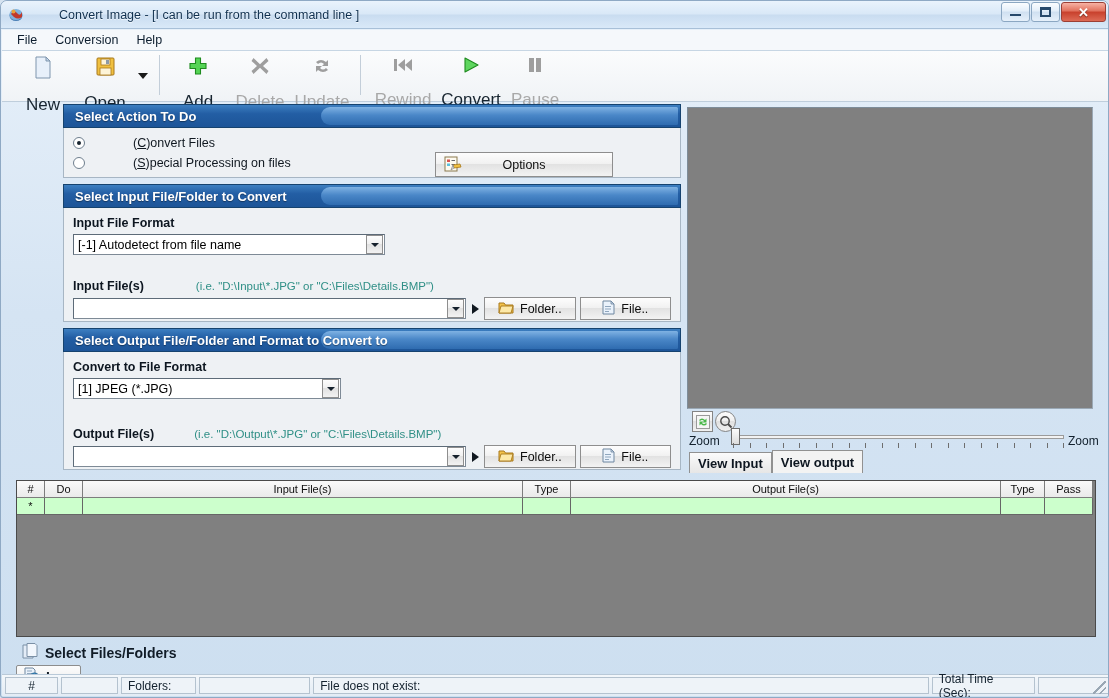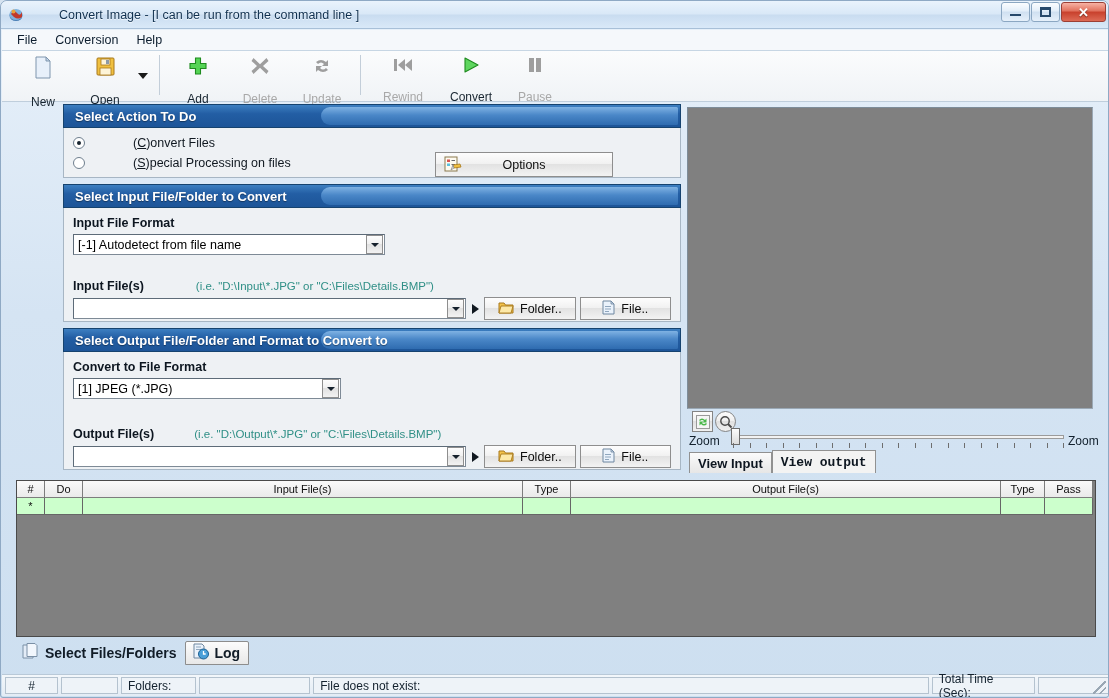--- a/index.html
+++ b/index.html
@@ -70,21 +70,21 @@
     position:absolute; left:1px; top:50px; width:1107px; height:51px;
     background:linear-gradient(180deg,#fbfcfd 0%,#f0f3f6 100%);
     border-bottom:1px solid #bfcedc;
     display:flex; align-items:flex-start; padding-left:10px;
   }
   .tbtn {
     width:62px; height:49px; display:flex; flex-direction:column;
     align-items:center; justify-content:flex-start; padding-top:5px;
   }
   .tbtn .ico { height:24px; display:flex; align-items:center; justify-content:center; }
-  .tbtn .lbl { font-size:12px; margin-top:16px; color:#17242f; }
+  .tbtn .lbl { font-size:17px; margin-top:16px; color:#17242f; }
   .tbtn.disabled .lbl { color:#a8a8a8; }
   .tsep { width:1px; height:40px; background:#c3ced9; margin:4px 7px 0 7px; }
   .drop-arrow {
     width:0;height:0;border-left:5px solid transparent;border-right:5px solid transparent;
     border-top:6px solid #1a1a1a; margin-top:22px; margin-left:2px; margin-right:4px;
   }
 
   
   #leftcol { position:absolute; left:15px; top:103px; width:665px; }
 
@@ -174,41 +174,41 @@
   .ticks i { position:absolute; top:0; width:1px; height:5px; background:#6e6e6e; display:block; }
 
   
   #viewtabs { position:absolute; left:688px; top:449px; display:flex; align-items:flex-end; }
   .vtab {
     height:21px; padding:0 8px; font-weight:bold; font-size:13px;
     background:linear-gradient(180deg,#fbfbfb,#e6e6e6);
     border:1px solid #919191; border-bottom:none;
     display:flex; align-items:center; color:#0d1620;
   }
-  .vtab.active { background:#f3f3f3; height:23px;font-family:Liberation Mono, monospace; }
+  .vtab.active { background:#f3f3f3; height:23px; }
 
   
   #grid {
     position:absolute; left:15px; top:479px; width:1080px; height:157px;
     border:1px solid #4a4a4a; background:#808080; overflow:hidden;
   }
   .grow { display:flex; height:17px; }
   .gcell {
     border-right:1px solid #666; border-bottom:1px solid #666;
     display:flex; align-items:center; justify-content:center;
     font-size:11px; color:#0e0e0e; overflow:hidden; white-space:nowrap;
   }
   .ghead .gcell {
     background:linear-gradient(180deg,#fafafa,#eaeaea);
     border-right:1px solid #7d7d7d; border-bottom:1px solid #7d7d7d;
   }
   .gbody .gcell { background:#ccffcc; }
 
   
-  #bottabs { position:absolute; left:15px; top:640px; display:flex; align-items:flex-start; }
+  #bottabs { position:absolute; left:15px; top:640px; display:flex; align-items:flex-start;flex-direction:column; }
   .btab {
     height:24px; padding:0 8px 0 6px; display:flex; align-items:center; gap:5px;
     font-weight:bold; font-size:14px; color:#111c27;
     background:transparent; border:none;
   }
   .btab.boxed {
     background:linear-gradient(180deg,#fcfcfc,#e8e8e8);
     border:1px solid #8d8d8d; border-radius:2px 2px 0 0;
   }
 

